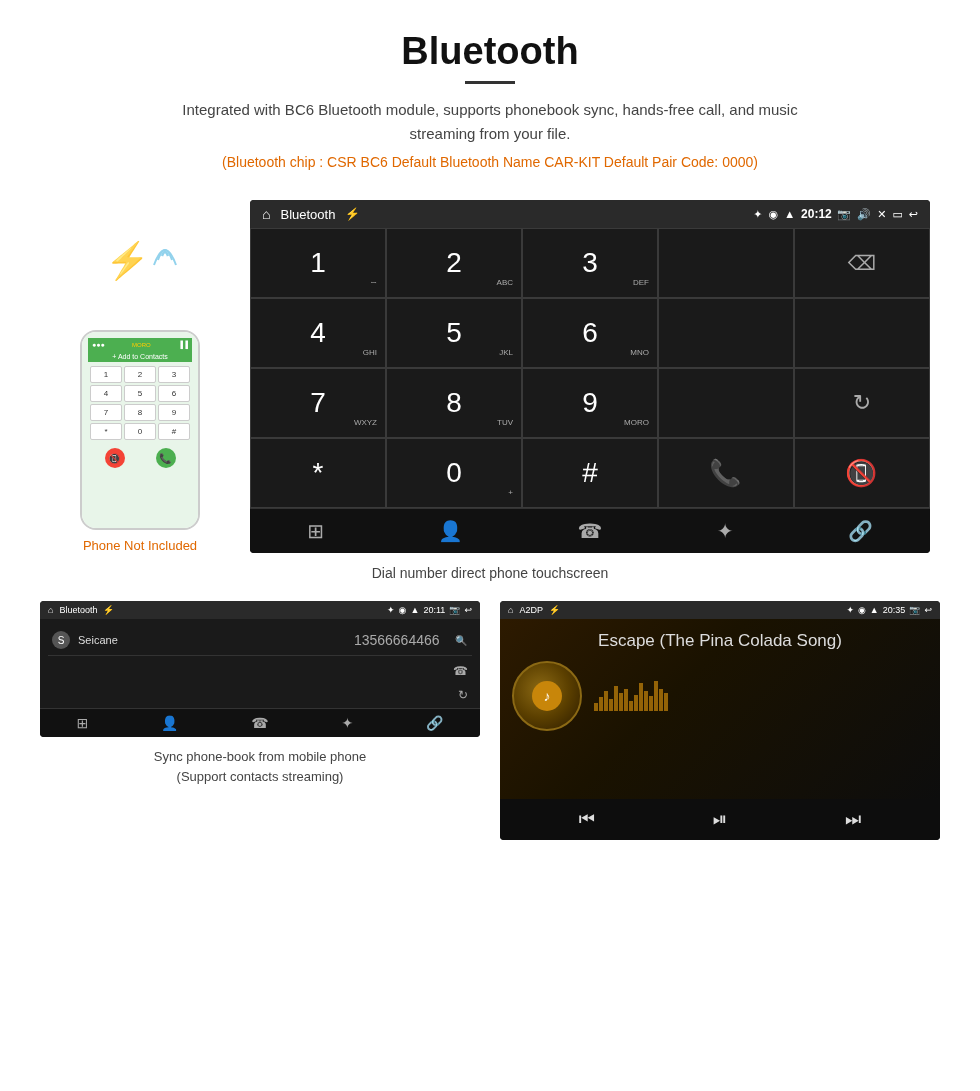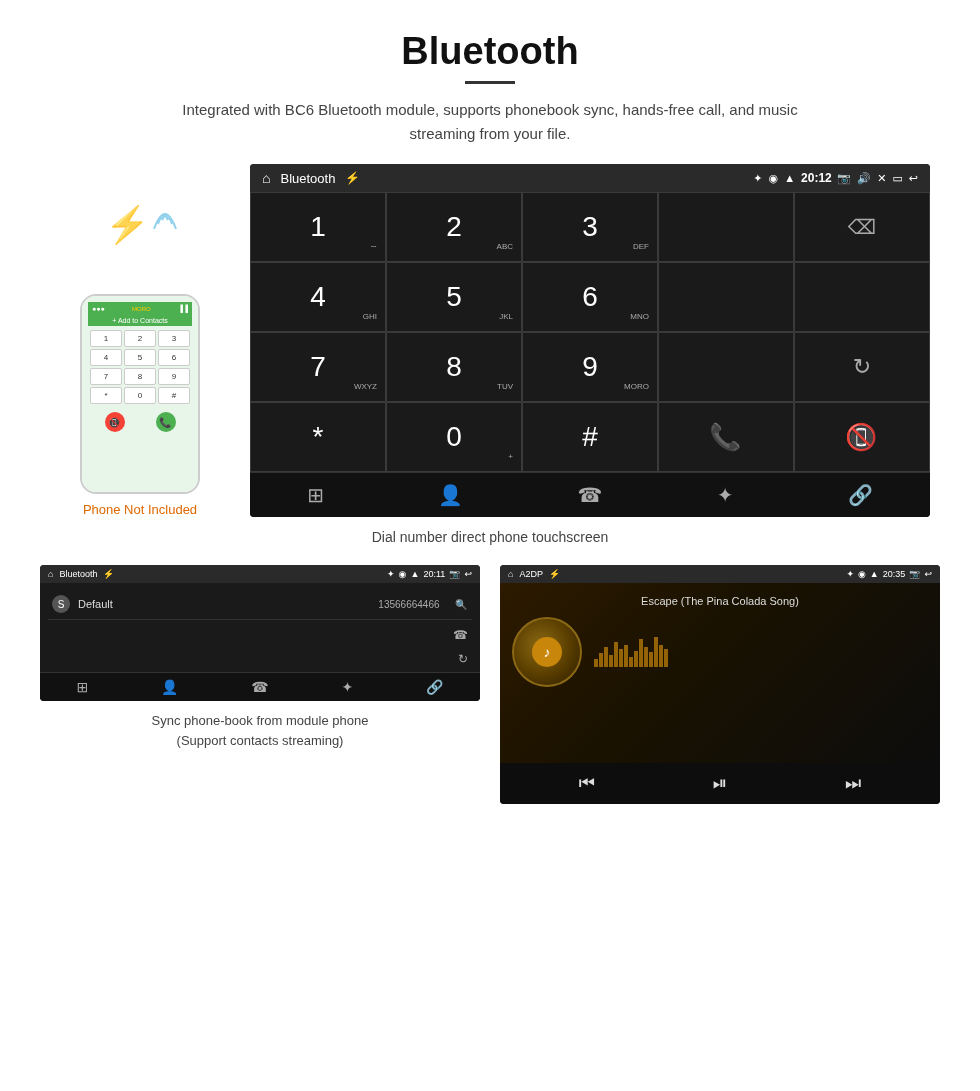--- a/index.html
+++ b/index.html
@@ -254,21 +254,21 @@
       background: #555;
       border-radius: 50%;
       display: flex;
       align-items: center;
       justify-content: center;
       font-size: 10px;
       color: white;
       flex-shrink: 0;
     }
     .contact-name { font-size: 11px; color: #ddd; flex: 1; }
-    .contact-number { font-size: 10px; color: #aaa; }
+    .contact-number { font-size: 14px; color: #aaa; }
     .mini-bottom-toolbar {
       background: #111;
       display: flex;
       justify-content: space-around;
       align-items: center;
       padding: 6px 0;
       border-top: 1px solid #333;
     }
     .mini-toolbar-icon { color: #aaa; font-size: 14px; }
     .mini-toolbar-icon.active { color: #ffcc00; }
@@ -299,21 +299,21 @@
     .music-content {
       background: linear-gradient(135deg, #2d1a00 0%, #1a1200 40%, #0d0d0d 100%);
       min-height: 180px;
       display: flex;
       flex-direction: column;
       align-items: center;
       padding: 12px;
       position: relative;
     }
     .song-title {
-      font-size: 11px;
+      font-size: 17px;
       color: #ddd;
       text-align: center;
       margin-bottom: 10px;
     }
     .music-main {
       display: flex;
       align-items: center;
       gap: 12px;
       width: 100%;
     }
@@ -387,20 +387,21 @@
       opacity: 0.9;
     }
   </style>
 </head>
 <body>
 
 <div class="page-header">
   <h1 class="page-title">Bluetooth</h1>
   <div class="title-underline"></div>
   <p class="page-description">Integrated with BC6 Bluetooth module, supports phonebook sync, hands-free call, and music streaming from your file.</p>
+  <p class="page-specs">(Bluetooth chip : CSR BC6    Default Bluetooth Name CAR-KIT    Default Pair Code: 0000)</p>
 </div>
 
 <div class="main-content">
 
   <div class="phone-side">
 
     <div class="bt-wifi-container">
       <span class="bt-big">⚡</span>
       <span class="wifi-arc">
         <svg width="30" height="40" viewBox="0 0 30 40">
@@ -563,40 +564,40 @@
           <span>▲</span>
           <span>20:11</span>
           <span>📷</span>
           <span>↩</span>
         </div>
       </div>
 
       <div class="mini-content">
         <div class="contact-row">
           <div class="contact-letter">S</div>
-          <span class="contact-name">Default</span>
+          <span class="contact-name">Seicane</span>
           <span class="contact-number">13566664466</span>
           <span style="font-size:10px;color:#aaa;margin-left:8px;">🔍</span>
         </div>
         <div style="display:flex;flex-direction:column;align-items:flex-end;gap:10px;margin-top:8px;padding-right:4px;">
           <span style="font-size:12px;color:#aaa;">☎</span>
           <span style="font-size:12px;color:#aaa;">↻</span>
         </div>
       </div>
 
       <div class="mini-bottom-toolbar">
         <span class="mini-toolbar-icon">⊞</span>
         <span class="mini-toolbar-icon active">👤</span>
         <span class="mini-toolbar-icon">☎</span>
         <span class="mini-toolbar-icon">✦</span>
         <span class="mini-toolbar-icon">🔗</span>
       </div>
     </div>
     <div class="screenshot-caption">
-      <span>Sync phone-book from module phone</span><br>
+      <span>Sync phone-book from mobile phone</span><br>
       <span>(Support contacts streaming)</span>
     </div>
   </div>
 
   <div class="screenshot-block">
     <div class="music-screen">
 
       <div class="music-status-bar">
         <div style="display:flex;align-items:center;gap:6px;">
           <span>⌂</span>

